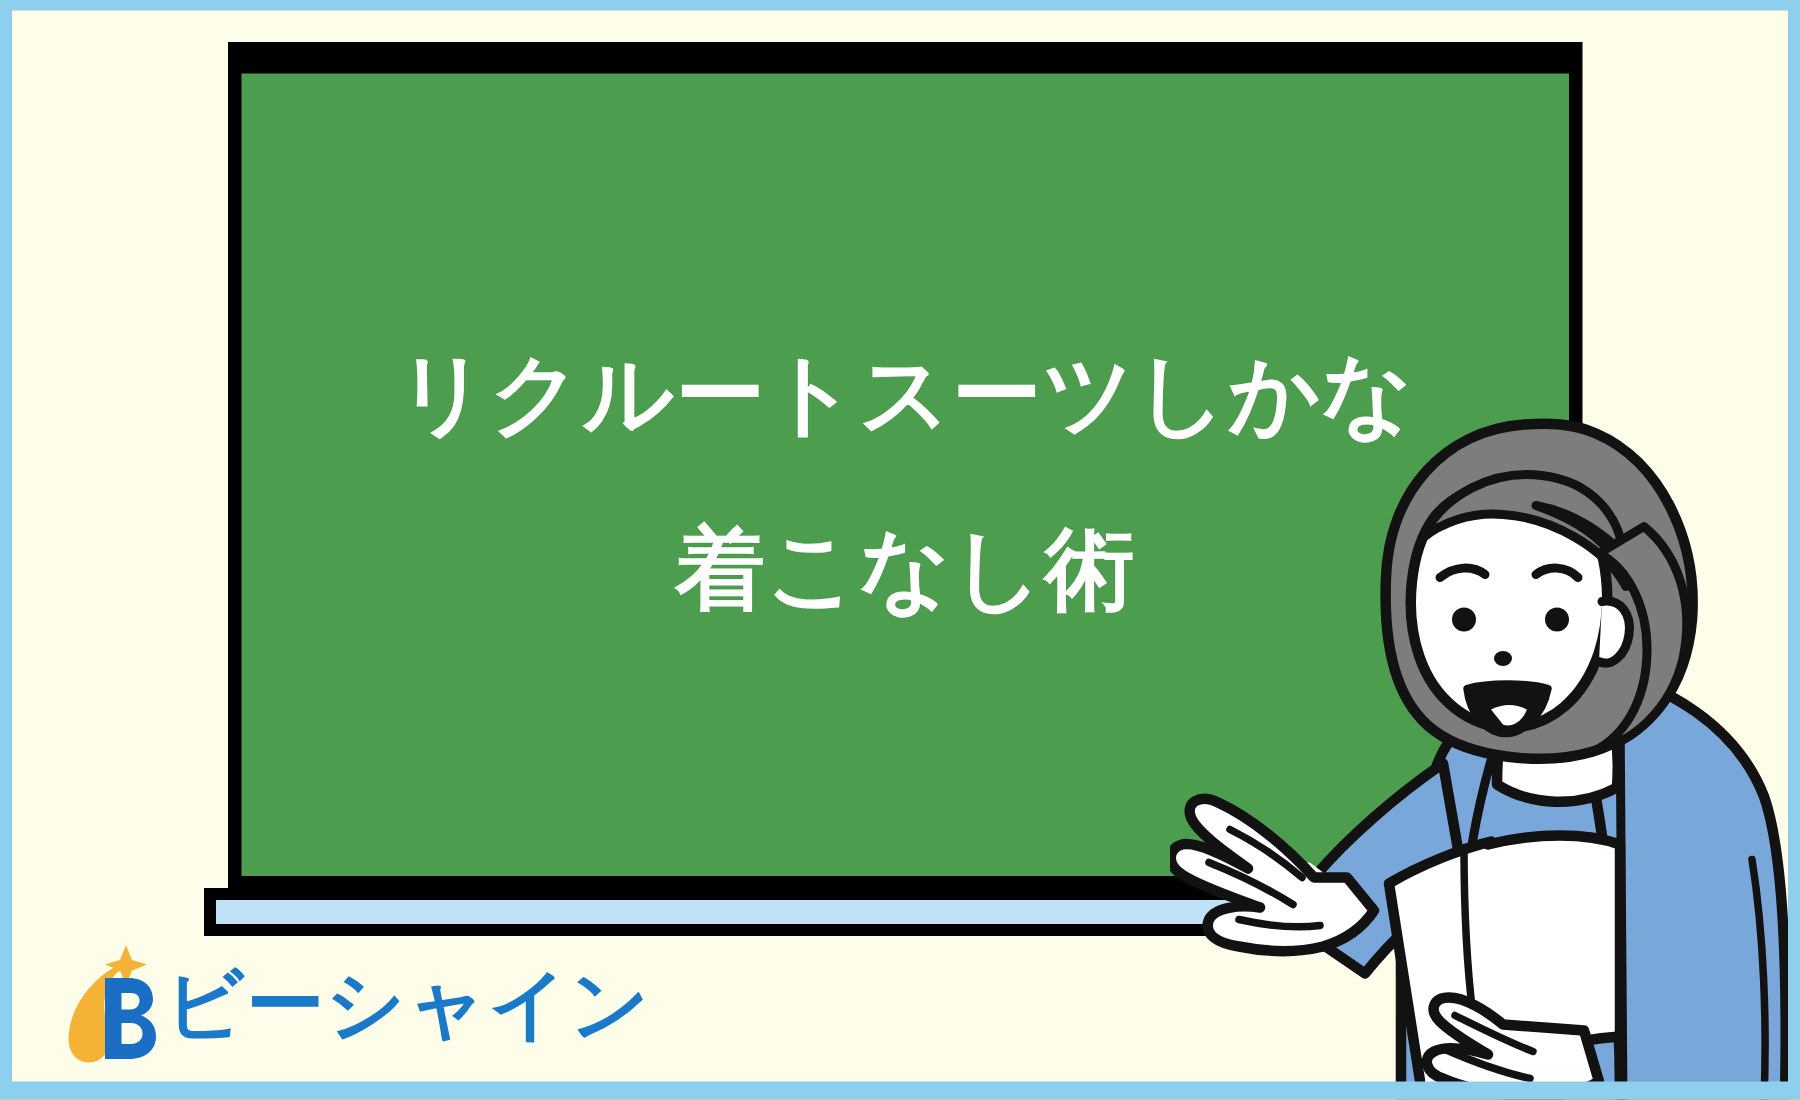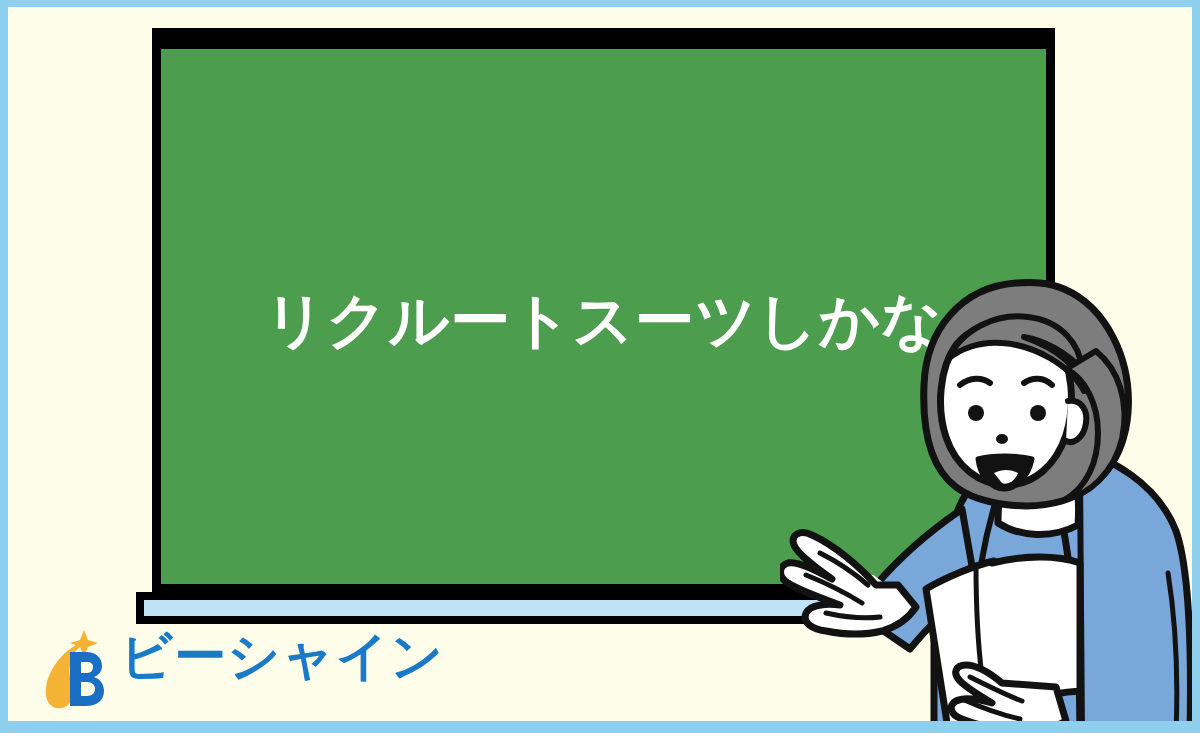--- a/index.html
+++ b/index.html
@@ -64,22 +64,21 @@
     left:8px; top:8px; right:8px; bottom:8px;
     background:#bfe2f7;
   }
 
   
   #logo{
     position:absolute;
     left:40px; top:630px;
     height:80px;
     display:flex;
-    align-items:flex-start;
-    gap:10px;
+    align-items:center;
     z-index:30;
   }
   #logo-mark{ width:70px; height:80px; display:block; }
   #logo-text{
     color:#1a7ac8;
     font-size:52px;
     font-weight:700;
     letter-spacing:1px;
     line-height:1;
     white-space:nowrap;
@@ -96,20 +95,21 @@
 </style>
 </head>
 <body>
 
 <div id="stage">
 
   <div id="board">
     <div id="board-inner">
       <div id="board-text">
         <span class="tl">リクルートスーツしかな</span>
+        <span class="tl">着こなし術</span>
       </div>
     </div>
   </div>
 
   <div id="tray">
     <div id="tray-inner"></div>
   </div>
 
   <div id="person">
     <svg viewBox="0 0 420 460" xmlns="http://www.w3.org/2000/svg">

